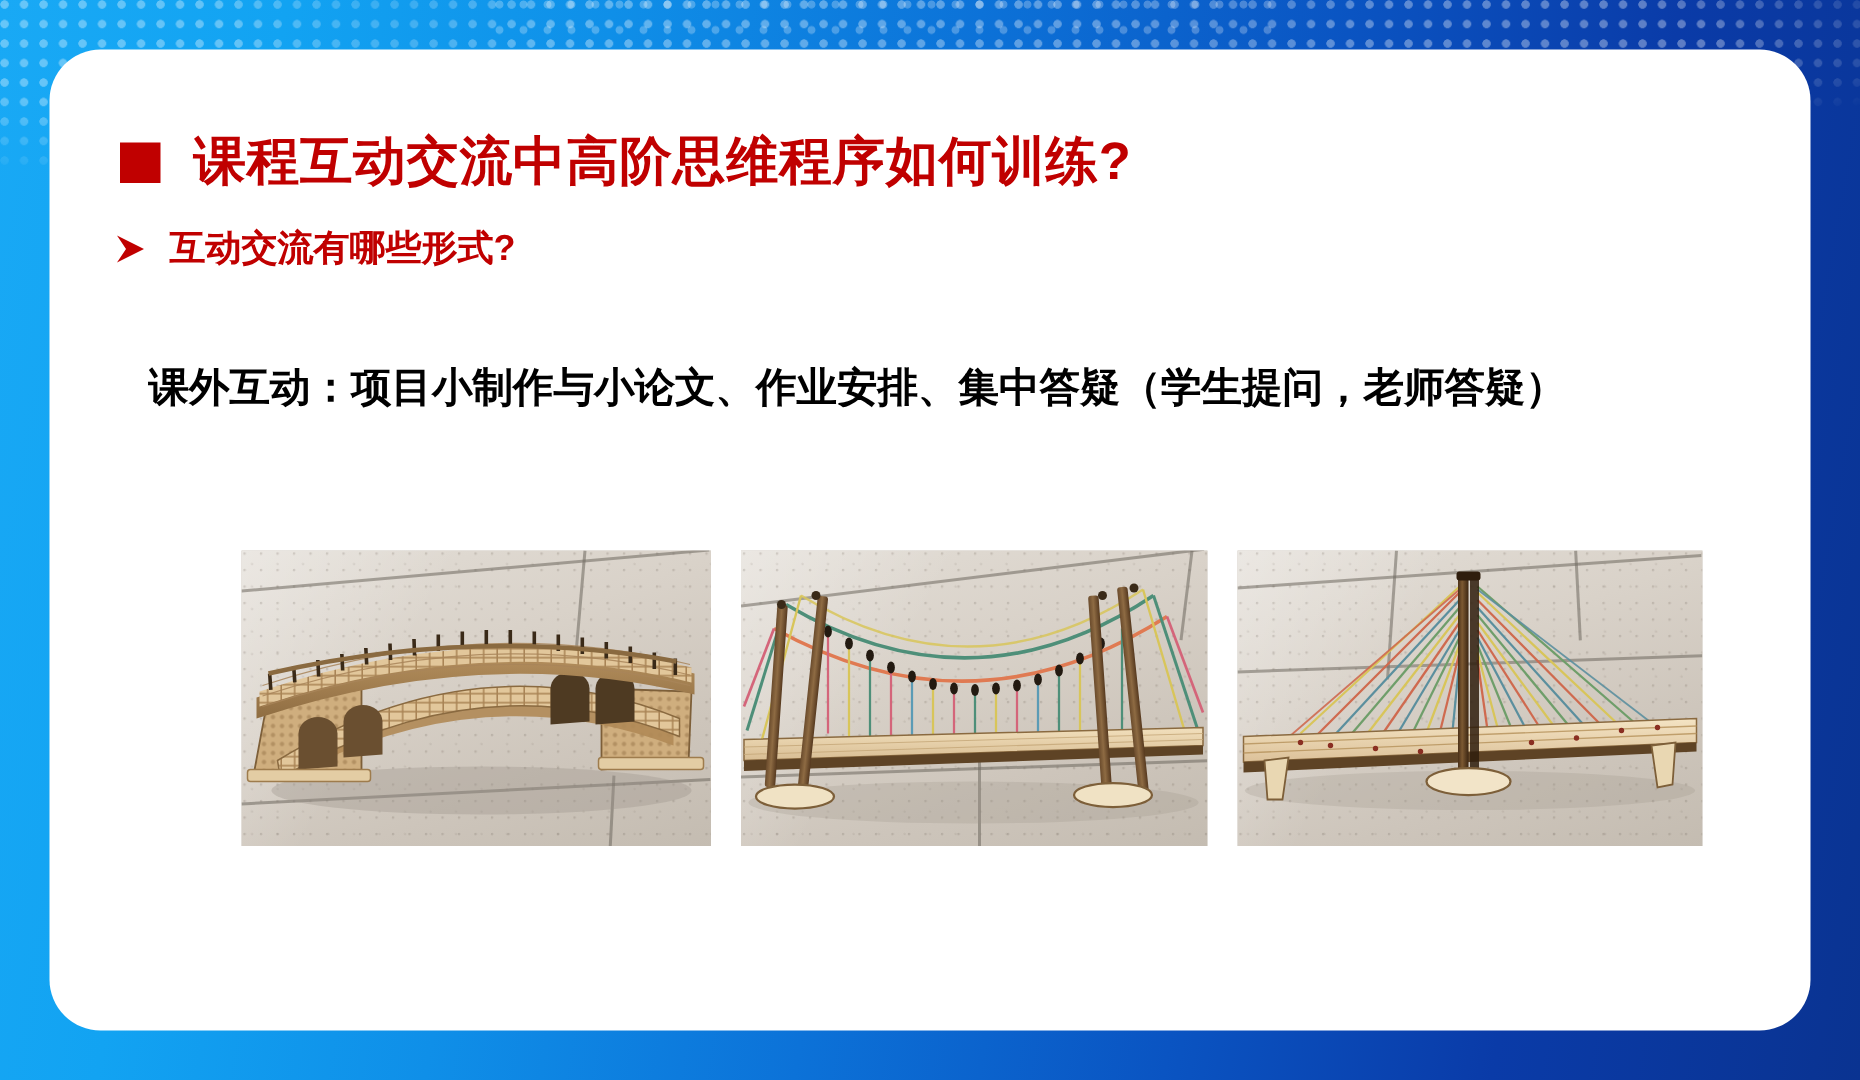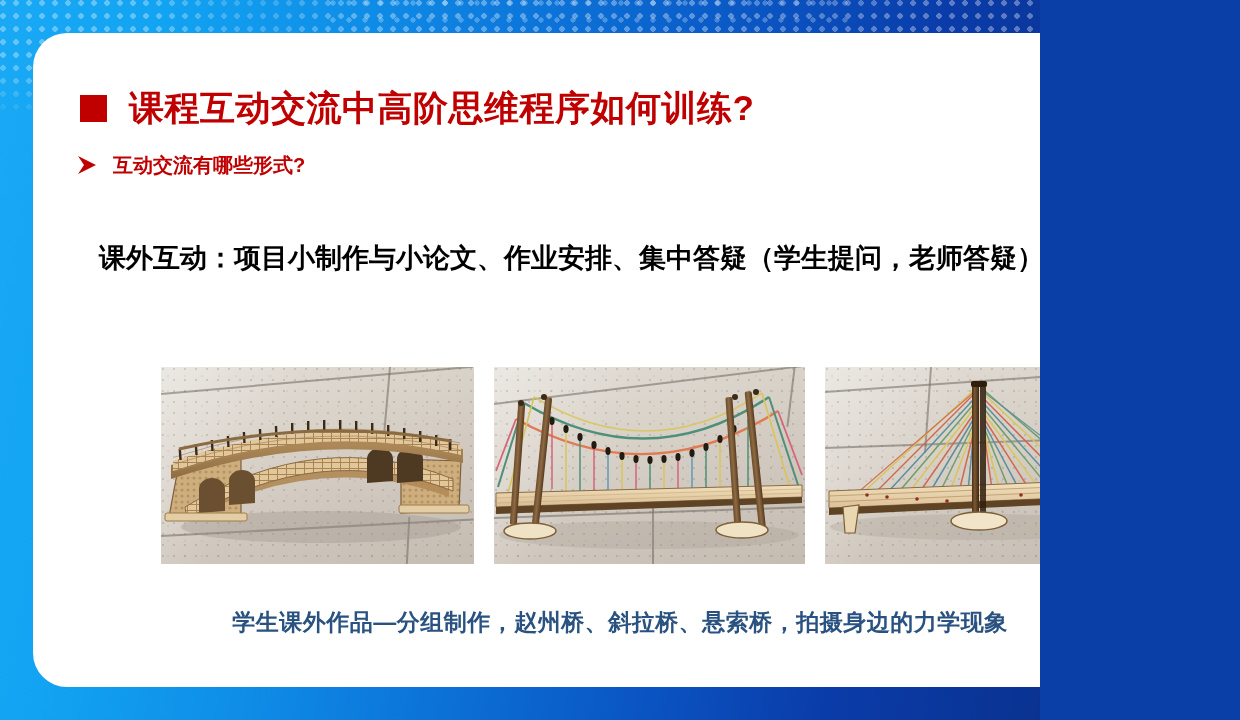--- a/index.html
+++ b/index.html
@@ -3,21 +3,21 @@
 <meta charset="utf-8">
 <title>Slide</title>
 <style>
   html,body{margin:0;padding:0;}
   body{
     width:1240px;height:720px;overflow:hidden;
     font-family:"Liberation Sans","DejaVu Sans",sans-serif;
     background:#0a3fa8;
   }
   .slide{
-    position:relative;width:1040px;height:720px;overflow:hidden;
+    position:relative;width:1240px;height:720px;overflow:hidden;
     background:linear-gradient(100deg,#19a9f5 0%,#12a3f2 14%,#0f8fe8 30%,#0c72d8 48%,#0a54c2 66%,#0a3ba8 82%,#0a3391 100%);
   }
   
   .dots{
     position:absolute;left:0;top:0;width:1240px;height:112px;
     background-image:radial-gradient(circle at 3px 3px, rgba(255,255,255,.34) 2.6px, rgba(255,255,255,0) 3px);
     background-size:13px 13px;
     -webkit-mask-image:
       radial-gradient(ellipse 210px 95px at 70px 30px, #000 0%, #000 42%, rgba(0,0,0,0) 100%),
       radial-gradient(ellipse 430px 80px at 560px 24px, #000 0%, #000 46%, rgba(0,0,0,0) 100%),
@@ -56,21 +56,21 @@
   }
 
   .sub-row{
     position:absolute;left:42px;top:120px;right:30px;
     display:flex;align-items:center;
   }
   .arrow-bullet{
     flex:0 0 auto;width:24px;height:24px;margin-right:14px;display:block;
   }
   .sub-text{
-    color:#c00000;font-size:20px;font-weight:bold;line-height:1.1;white-space:nowrap;
+    color:#c00000;font-size:24px;font-weight:bold;line-height:1.1;white-space:nowrap;
   }
 
   .body-text{
     position:absolute;left:66px;top:206px;width:1102px;
     color:#000000;font-size:27px;font-weight:bold;line-height:1.48;
   }
 
   .photos{
     position:absolute;left:128px;top:334px;width:974px;height:197px;
     display:flex;justify-content:space-between;
@@ -385,16 +385,15 @@
           <ellipse cx="154" cy="154" rx="28" ry="9" fill="#f2e4c8" stroke="#7d5f39" stroke-width="1.5"></ellipse>
           <rect x="146" y="14" width="16" height="6" rx="2" fill="#2f1d0d"></rect>
 
           <path d="M18 140 L34 138 L30 166 L20 166 Z" fill="#e9d7b2" stroke="#7d5f39" stroke-width="1.2"></path>
           <path d="M276 130 L292 128 L290 156 L280 158 Z" fill="#e9d7b2" stroke="#7d5f39" stroke-width="1.2"></path>
         </svg>
       </div>
 
     </div>
 
-    <div class="caption">学生课外作品—分组制作，赵州桥、斜拉桥、悬索桥，拍摄身边的力学现象</div>
 
   </div>
 </div>
 
 </body></html>

